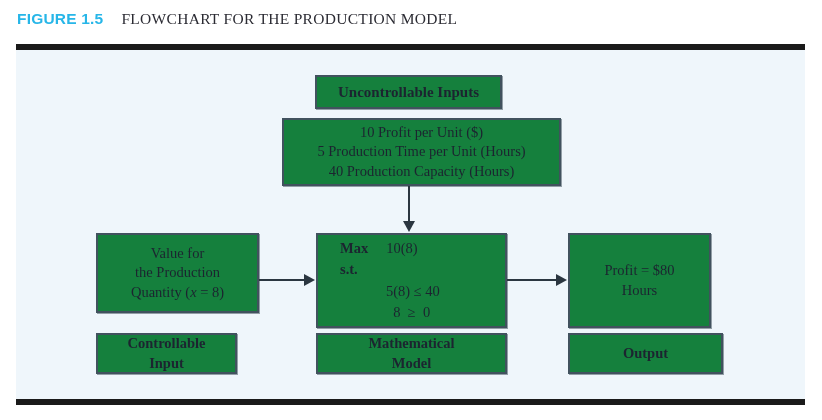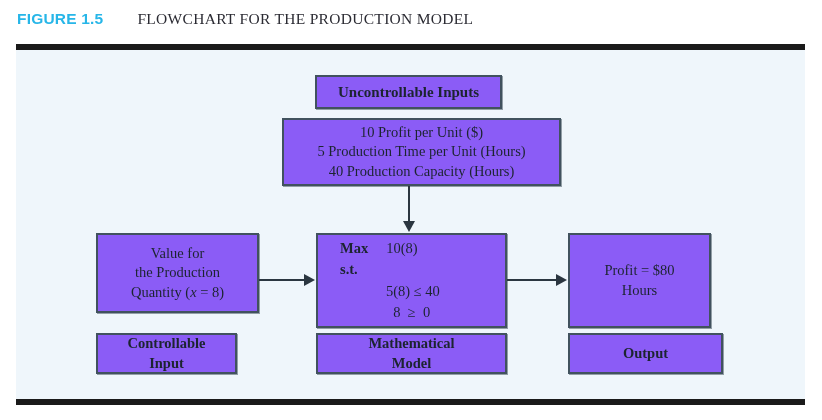--- a/index.html
+++ b/index.html
@@ -16,21 +16,20 @@
   }
 
   
   #figure-caption {
     position: absolute;
     left: 17px;
     top: 10px;
     display: flex;
     align-items: baseline;
     white-space: nowrap;
-    gap: 16px;
   }
   #figure-number {
     font-family: "Liberation Sans", "DejaVu Sans", sans-serif;
     font-weight: bold;
     font-size: 15.5px;
     letter-spacing: 0.2px;
     color: #27b6e8;
   }
   #figure-title {
     font-family: "Liberation Serif", "DejaVu Serif", serif;
@@ -56,21 +55,21 @@
     height: 6px;
     background: #1a1a1a;
   }
   #rule-top { top: 0px; }
   #rule-bottom { top: 355px; }
 
   
   .fbox {
     position: absolute;
     box-sizing: border-box;
-    background: #8b5cf6;
+    background: #15803d;
     border: 2px solid #41525e;
     box-shadow: 1px 1px 0 rgba(70,85,96,0.55);
     display: flex;
     flex-direction: column;
     align-items: center;
     justify-content: center;
     text-align: center;
     color: #1c2430;
     font-size: 14.5px;
     line-height: 1.35;

